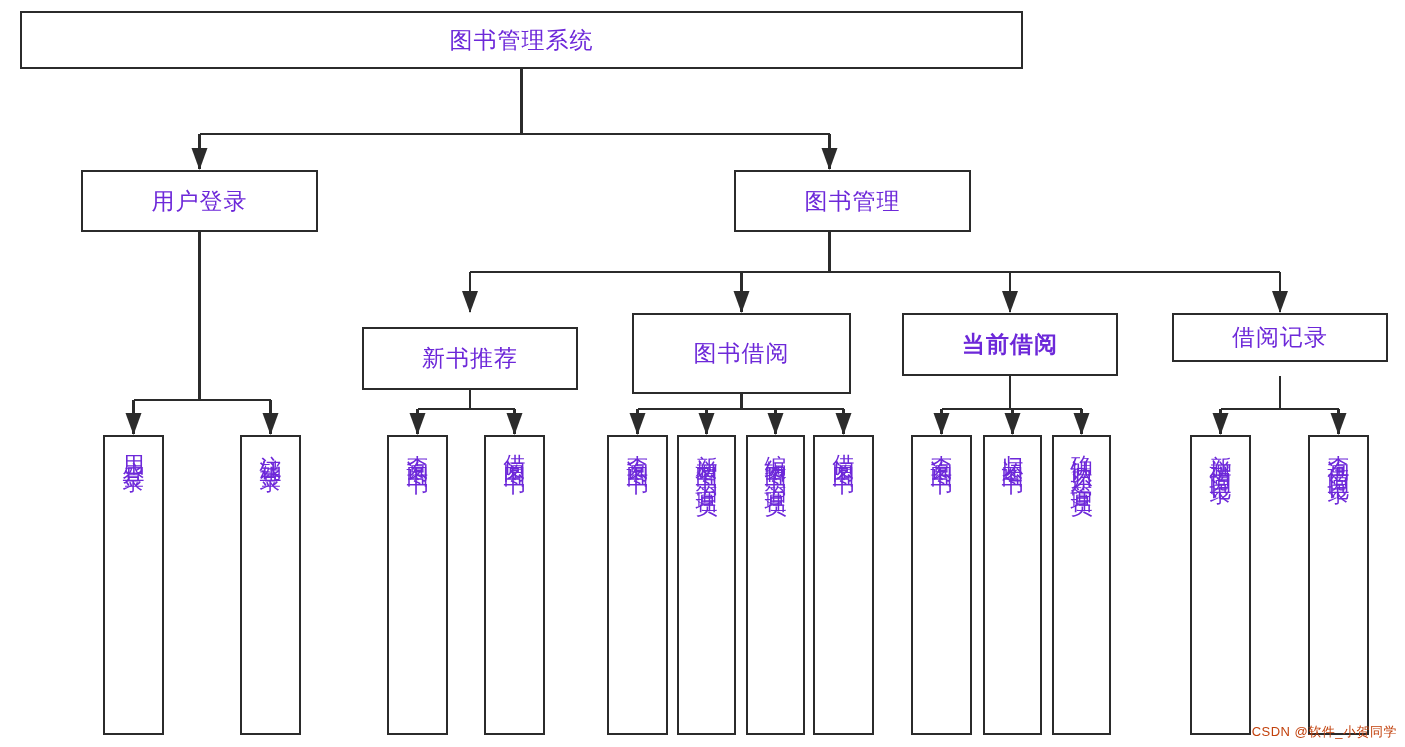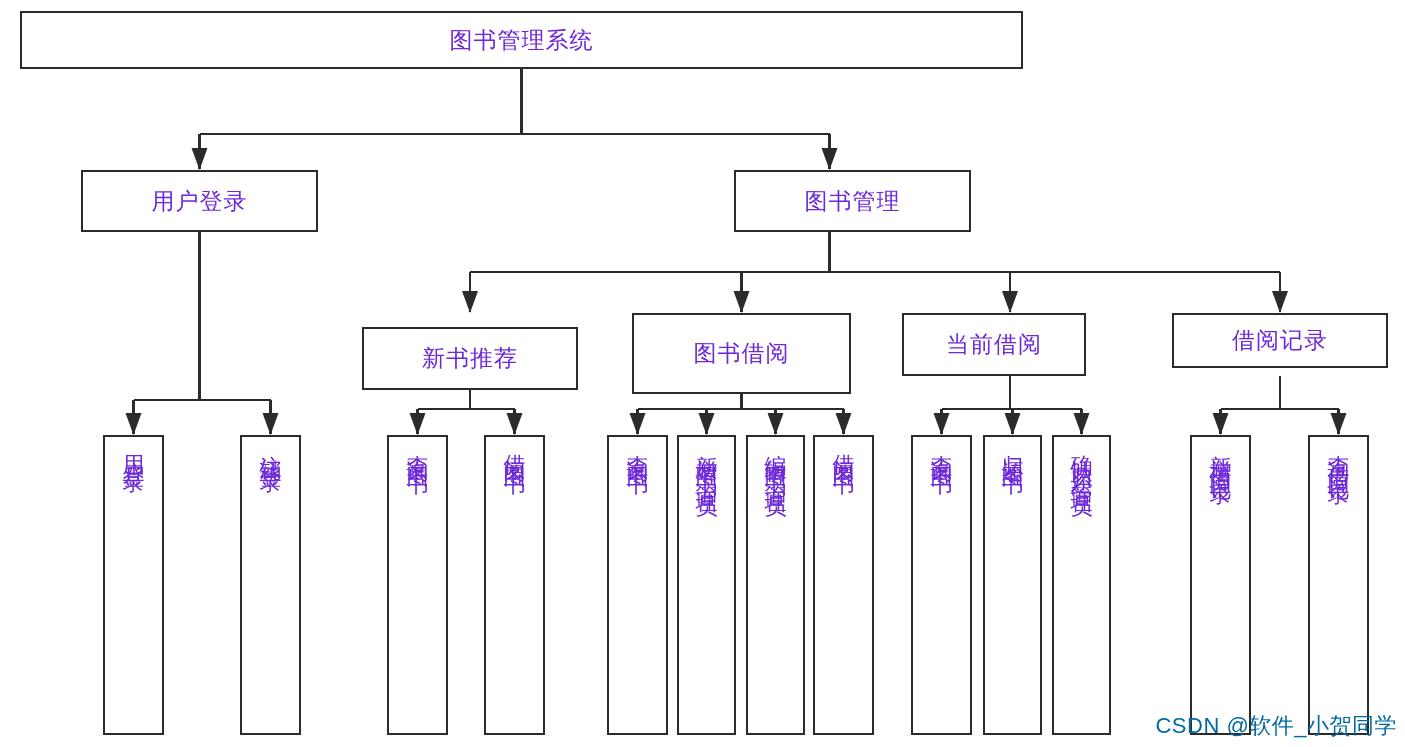--- a/index.html
+++ b/index.html
@@ -55,22 +55,22 @@
     letter-spacing: 6px;
     line-height: 1;
     white-space: nowrap;
     text-align: center;
     display: block;
   }
   .watermark {
     position: absolute;
     right: 8px;
     bottom: 6px;
-    font-size: 22px;
-    color: #0369a1;
+    font-size: 13px;
+    color: #c2410c;
     letter-spacing: 0.5px;
     z-index: 5;
     white-space: nowrap;
   }
 </style>
 </head>
 <body>
 
 <div id="canvas">
   <svg id="edges" viewBox="0 0 1405 747" width="1405" height="747" xmlns="http://www.w3.org/2000/svg">
@@ -137,24 +137,24 @@
       </div>
       <div class="node" style="left: 711px; top: 170px; width: 237px; height: 62px; margin-left: 23px;">
         <span class="label">图书管理</span>
       </div>
       <div class="node" style="left: 362px; top: 327px; width: 216px; height: 63px;">
         <span class="label">新书推荐</span>
       </div>
       <div class="node" style="left: 632px; top: 313px; width: 219px; height: 81px;">
         <span class="label">图书借阅</span>
       </div>
-      <div class="node" style="left: 902px; top: 313px; width: 184px; height: 63px;">
+      <div class="node" style="left: 902px; top: 313px; width: 216px; height: 63px; font-weight: bold;">
         <span class="label">当前借阅</span>
       </div>
-      <div class="node" style="left: 1172px; top: 313px; width: 216px; height: 55px;">
+      <div class="node" style="left: 1172px; top: 313px; width: 216px; height: 49px;">
         <span class="label">借阅记录</span>
       </div>
       <div class="node leaf" style="left: 103px; top: 435px; width: 61px; height: 300px;">
         <span class="label">用户登录</span>
       </div>
       <div class="node leaf" style="left: 240px; top: 435px; width: 61px; height: 300px;">
         <span class="label">注销登录</span>
       </div>
       <div class="node leaf" style="left: 387px; top: 435px; width: 61px; height: 300px;">
         <span class="label">查询图书</span>

